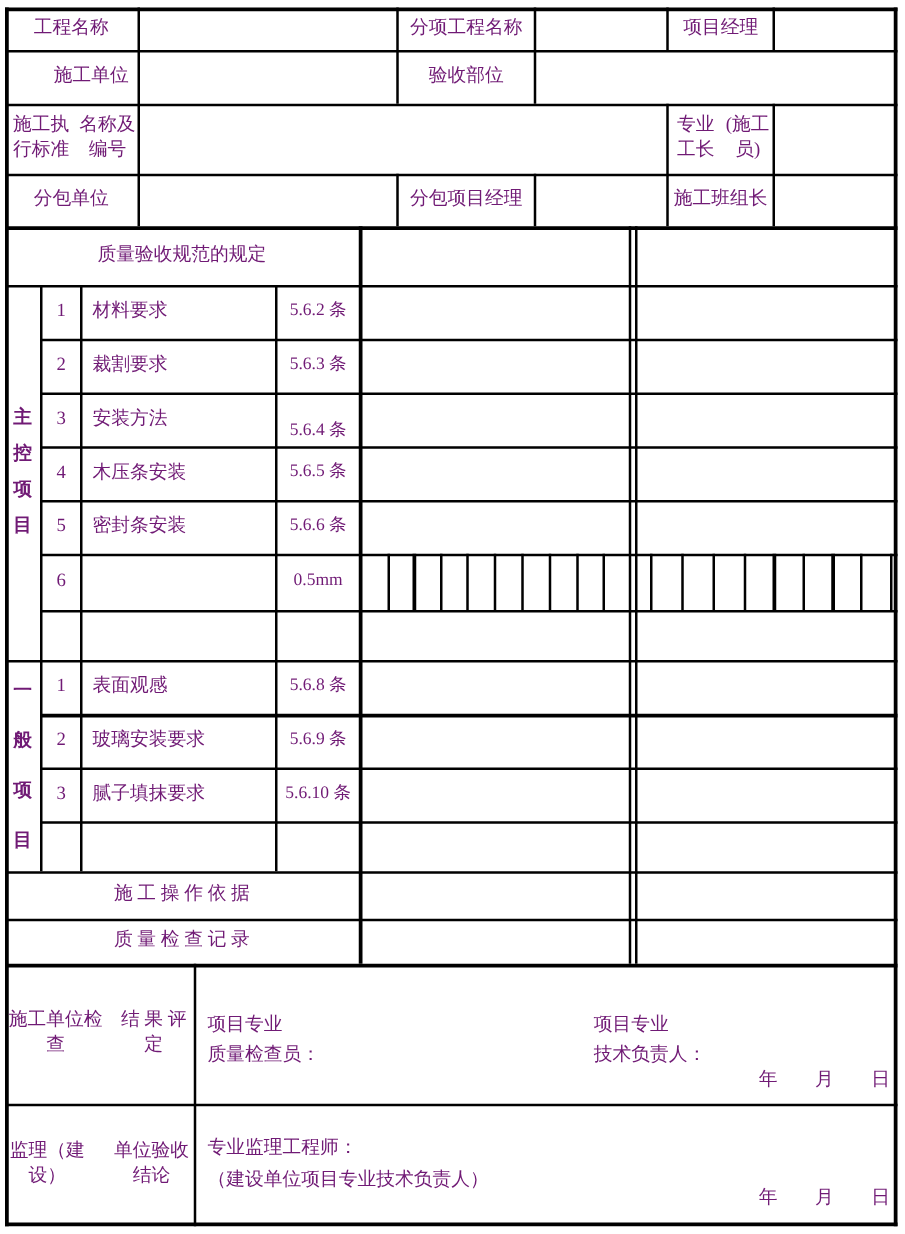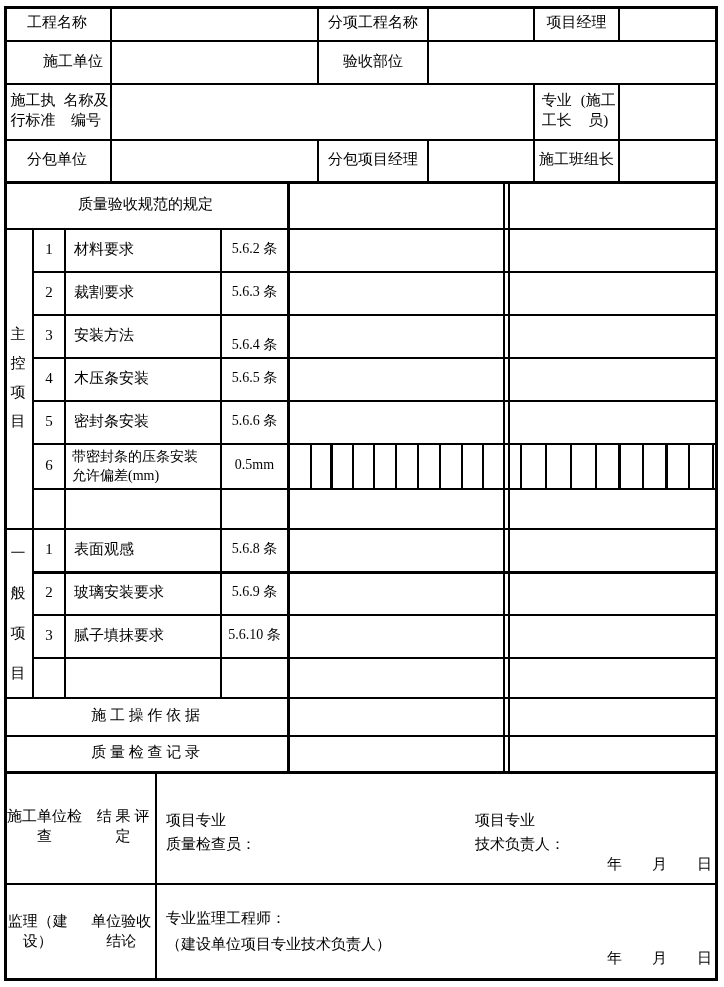--- a/index.html
+++ b/index.html
@@ -1,23 +1,23 @@
 <!DOCTYPE html>
 <html><head>
 <meta charset="utf-8">
 <style>
   html,body{margin:0;padding:0;background:#fff;}
   .page{position:relative;width:724px;height:987px;background:#ffffff;
-        font-family:"Liberation Serif","DejaVu Serif",serif;color:#000000;overflow:hidden;}
+        font-family:"Liberation Serif","DejaVu Serif",serif;color:#701a75;overflow:hidden;}
   .ln{position:absolute;background:#000;}
   .cell{position:absolute;display:flex;align-items:center;justify-content:center;
         text-align:center;font-size:15px;line-height:1.32;}
   .cell.two{flex-direction:row;}
   .cell.lft{justify-content:flex-start;text-align:left;}
-  .vcat{position:absolute;display:flex;align-items:center;justify-content:center;}
+  .vcat{position:absolute;display:flex;align-items:center;justify-content:center;font-weight:bold;}
   .vcat span{display:block;width:17px;word-break:break-all;text-align:center;font-size:15px;}
   .blank{position:absolute;background:transparent;}
   .sig{position:absolute;font-size:15px;line-height:24px;}
   .small{font-size:14px;}
 </style>
 </head>
 <body>
 
 <div class="page">
 
@@ -135,21 +135,20 @@
 
   <div class="cell" style="left:34px;top:357px;width:30px;height:43px">4</div>
   <div class="cell lft" style="left:66px;top:357px;width:144px;height:43px;padding-left:8px">木压条安装</div>
   <div class="cell small" style="left:222px;top:357px;width:65px;height:43px">5.6.5 条</div>
 
   <div class="cell" style="left:34px;top:400px;width:30px;height:43px">5</div>
   <div class="cell lft" style="left:66px;top:400px;width:144px;height:43px;padding-left:8px">密封条安装</div>
   <div class="cell small" style="left:222px;top:400px;width:65px;height:43px">5.6.6 条</div>
 
   <div class="cell" style="left:34px;top:443px;width:30px;height:45px">6</div>
-  <div class="cell lft small" style="left:66px;top:443px;width:138px;height:45px;padding-left:6px;padding-right:12px;line-height:19px">带密封条的压条安装允许偏差(mm)</div>
   <div class="cell small" style="left:222px;top:443px;width:65px;height:45px">0.5mm</div>
 
   <div class="cell" style="left:34px;top:528px;width:30px;height:43px">1</div>
   <div class="cell lft" style="left:66px;top:528px;width:144px;height:43px;padding-left:8px">表面观感</div>
   <div class="cell small" style="left:222px;top:528px;width:65px;height:43px">5.6.8 条</div>
 
   <div class="cell" style="left:34px;top:571px;width:30px;height:43px">2</div>
   <div class="cell lft" style="left:66px;top:571px;width:144px;height:43px;padding-left:8px">玻璃安装要求</div>
   <div class="cell small" style="left:222px;top:571px;width:65px;height:43px">5.6.9 条</div>
 

